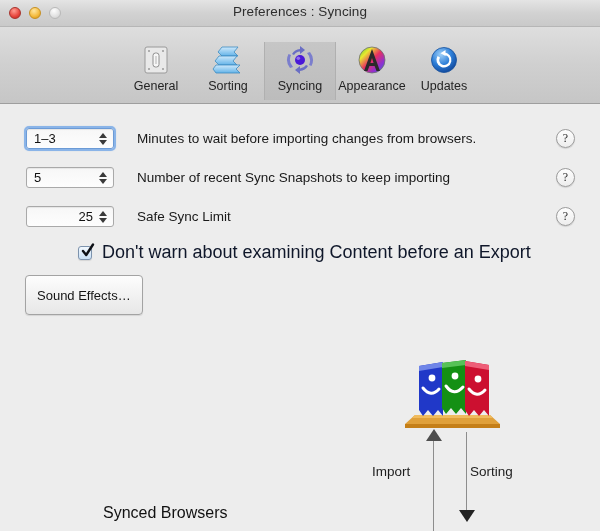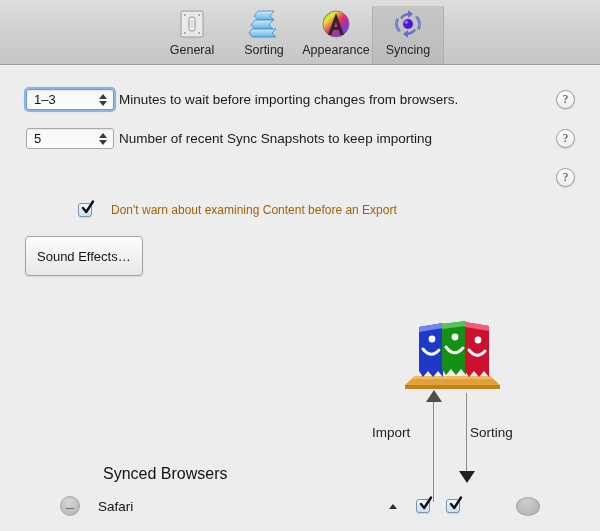--- a/index.html
+++ b/index.html
@@ -66,22 +66,22 @@
   }
 
   
   .toolbar {
     position: relative;
     height: 64px;
     background: linear-gradient(to bottom, #dedede 0%, #d0d0d0 48%, #c6c6c6 100%);
     border-bottom: 1px solid #9e9e9e;
     display: flex;
     justify-content: center;
-    align-items: flex-end;
-    padding-top: 0;
+    align-items: center;
+    padding-top: 12px;
   }
   .tool-item {
     position: relative;
     width: 72px;
     height: 58px;
     display: flex;
     flex-direction: column;
     align-items: center;
     justify-content: flex-start;
     cursor: default;
@@ -163,21 +163,21 @@
     width: 0; height: 0;
     border-left: 4px solid transparent;
     border-right: 4px solid transparent;
   }
   .st-up { border-bottom: 5px solid #3a3a3a; }
   .st-dn { border-top: 5px solid #3a3a3a; }
 
   .fieldlabel {
     font-size: 13.5px;
     color: #191919;
-    margin-left: 5px;
+    margin-left: 23px;
     white-space: nowrap;
   }
 
   
   .help {
     position: absolute;
     width: 19px;
     height: 19px;
     border-radius: 50%;
     background: linear-gradient(to bottom, #fefefe, #ededed);
@@ -210,23 +210,23 @@
     width: 10px;
     height: 14px;
     color: #10131a;
     font-size: 15px;
     line-height: 14px;
     font-weight: bold;
   }
   .cbox .tick svg { display:block; }
 
   .cblabel {
-    font-size: 12px;
-    color: #a16207;
-    margin-left: 19px;
+    font-size: 18px;
+    color: #0f172a;
+    margin-left: 10px;
     white-space: nowrap;
   }
 
   
   .pushbtn {
     display: inline-flex;
     align-items: center;
     justify-content: center;
     height: 40px;
     padding: 0 11px;
@@ -321,20 +321,28 @@
   }
   .rowstep .u {
     width:0;height:0;border-left:4px solid transparent;border-right:4px solid transparent;border-bottom:5px solid #2d2d2d;
   }
 </style>
 </head>
 <body>
 
 <div class="window">
 
+  <div class="titlebar">
+    <div class="traffic">
+      <div class="light close"></div>
+      <div class="light min"></div>
+      <div class="light zoom"></div>
+    </div>
+    <div class="win-title">Preferences : Syncing</div>
+  </div>
 
   <div class="toolbar">
 
     <div class="tool-item">
       <div class="tool-ico">
         <svg width="30" height="30" viewBox="0 0 30 30">
           <rect x="4" y="2" width="22" height="26" rx="2" fill="#e9e9e9" stroke="#9a9a9a"></rect>
           <circle cx="8" cy="6" r="1" fill="#9a9a9a"></circle>
           <circle cx="22" cy="6" r="1" fill="#9a9a9a"></circle>
           <circle cx="8" cy="24" r="1" fill="#9a9a9a"></circle>
@@ -354,20 +362,34 @@
               <stop offset="0" stop-color="#cfe9fb"></stop>
                 <stop offset="1" stop-color="#63b3e8"></stop>
             </linearGradient>
           </defs>
           <path d="M10 2 L26 2 L22 7 L26 11 L10 11 L6 7 Z" fill="url(#bg1)" stroke="#3e8cc0" stroke-width="0.8"></path>
           <path d="M7 11 L25 11 L21 16 L25 20 L7 20 L3 16 Z" fill="url(#bg1)" stroke="#3e8cc0" stroke-width="0.8"></path>
           <path d="M4 20 L28 20 L24 24 L28 28 L4 28 L1 24 Z" fill="url(#bg1)" stroke="#3e8cc0" stroke-width="0.8"></path>
         </svg>
       </div>
       <div class="tool-label">Sorting</div>
+    </div>
+
+    <div class="tool-item selected">
+      <div class="tool-ico">
+        <svg width="30" height="30" viewBox="0 0 30 30">
+          <path d="M7 9 A10 10 0 0 1 15 4 L15 1 L20 5 L15 9 L15 6.5 A8 8 0 0 0 9 10 Z" fill="#6a6ec4"></path>
+          <path d="M23 21 A10 10 0 0 1 15 26 L15 29 L10 25 L15 21 L15 23.5 A8 8 0 0 0 21 20 Z" fill="#6a6ec4"></path>
+          <path d="M6 10 A11 11 0 0 0 8 22 L5 23 A13 13 0 0 1 3.5 9 Z" fill="#7b7ecd"></path>
+          <path d="M24 20 A11 11 0 0 0 22 8 L25 7 A13 13 0 0 1 26.5 21 Z" fill="#7b7ecd"></path>
+          <circle cx="15" cy="15" r="5" fill="#4a18d8"></circle>
+          <circle cx="13.3" cy="13.3" r="1.8" fill="#9a7ff0" opacity="0.85"></circle>
+        </svg>
+      </div>
+      <div class="tool-label">Syncing</div>
     </div>
 
     <div class="tool-item">
       <div class="tool-ico">
         <svg width="30" height="30" viewBox="0 0 30 30">
           <defs>
             <linearGradient id="cw" x1="0" y1="0" x2="1" y2="1">
               <stop offset="0%" stop-color="#46c832"></stop>
               <stop offset="25%" stop-color="#e8e830"></stop>
               <stop offset="50%" stop-color="#e83060"></stop>
@@ -375,34 +397,37 @@
               <stop offset="100%" stop-color="#3070d8"></stop>
             </linearGradient>
           </defs>
           <circle cx="15" cy="15" r="13" fill="url(#cw)" stroke="#6e6e6e" stroke-width="0.8"></circle>
           <path d="M15 4 L23 26 L19.5 26 L17.6 21 L12.4 21 L10.5 26 L7 26 Z M13.4 18 L16.6 18 L15 13 Z" fill="#2a2a2a"></path>
         </svg>
       </div>
       <div class="tool-label">Appearance</div>
     </div>
 
-    <div class="tool-item selected">
+    <div class="tool-item">
       <div class="tool-ico">
         <svg width="30" height="30" viewBox="0 0 30 30">
-          <path d="M7 9 A10 10 0 0 1 15 4 L15 1 L20 5 L15 9 L15 6.5 A8 8 0 0 0 9 10 Z" fill="#6a6ec4"></path>
-          <path d="M23 21 A10 10 0 0 1 15 26 L15 29 L10 25 L15 21 L15 23.5 A8 8 0 0 0 21 20 Z" fill="#6a6ec4"></path>
-          <path d="M6 10 A11 11 0 0 0 8 22 L5 23 A13 13 0 0 1 3.5 9 Z" fill="#7b7ecd"></path>
-          <path d="M24 20 A11 11 0 0 0 22 8 L25 7 A13 13 0 0 1 26.5 21 Z" fill="#7b7ecd"></path>
-          <circle cx="15" cy="15" r="5" fill="#4a18d8"></circle>
-          <circle cx="13.3" cy="13.3" r="1.8" fill="#9a7ff0" opacity="0.85"></circle>
+          <defs>
+            <radialGradient id="bb" cx="38%" cy="28%" r="75%">
+              <stop offset="0%" stop-color="#9fd0f8"></stop>
+              <stop offset="55%" stop-color="#2e7fd8"></stop>
+              <stop offset="100%" stop-color="#11489c"></stop>
+            </radialGradient>
+          </defs>
+          <circle cx="15" cy="15" r="12.5" fill="url(#bb)" stroke="#144f9c" stroke-width="0.8"></circle>
+          <path d="M15 7.5 A7.5 7.5 0 1 1 8.6 11 L11 12.4 A5 5 0 1 0 15 10 Z" fill="#ffffff"></path>
+          <path d="M16.5 5 L16.5 11 L11.5 8.2 Z" fill="#ffffff"></path>
         </svg>
       </div>
-      <div class="tool-label">Syncing</div>
-    </div>
-
+      <div class="tool-label">Updates</div>
+    </div>
   </div>
 
   <div class="content">
 
     <div class="row" style="left:26px; top:24px;">
       <div class="numfield focused">
         <span class="val">1–3</span>
         <span class="stepper">
           <span class="st-up"></span>
           <span class="st-dn"></span>
@@ -421,20 +446,30 @@
           <span class="st-up"></span>
           <span class="st-dn"></span>
         </span>
       </div>
       <div class="fieldlabel">Number of recent Sync Snapshots to keep importing</div>
     </div>
     <div class="help" style="left:556px; top:64px;">
       <span>?</span>
     </div>
 
+    <div class="row" style="left:26px; top:102px;">
+      <div class="numfield alignright">
+        <span class="val">25</span>
+        <span class="stepper">
+          <span class="st-up"></span>
+          <span class="st-dn"></span>
+        </span>
+      </div>
+      <div class="fieldlabel">Safe Sync Limit</div>
+    </div>
     <div class="help" style="left:556px; top:103px;">
       <span>?</span>
     </div>
 
     <div class="row" style="left:78px; top:138px;">
       <span class="cbox">
         <span class="tick">
           <svg width="14" height="16" viewBox="0 0 14 16">
             <path d="M2 8 L5.2 12 L12 1.5" stroke="#0d1016" stroke-width="2.4" fill="none" stroke-linecap="round" stroke-linejoin="round"></path>
           </svg>

